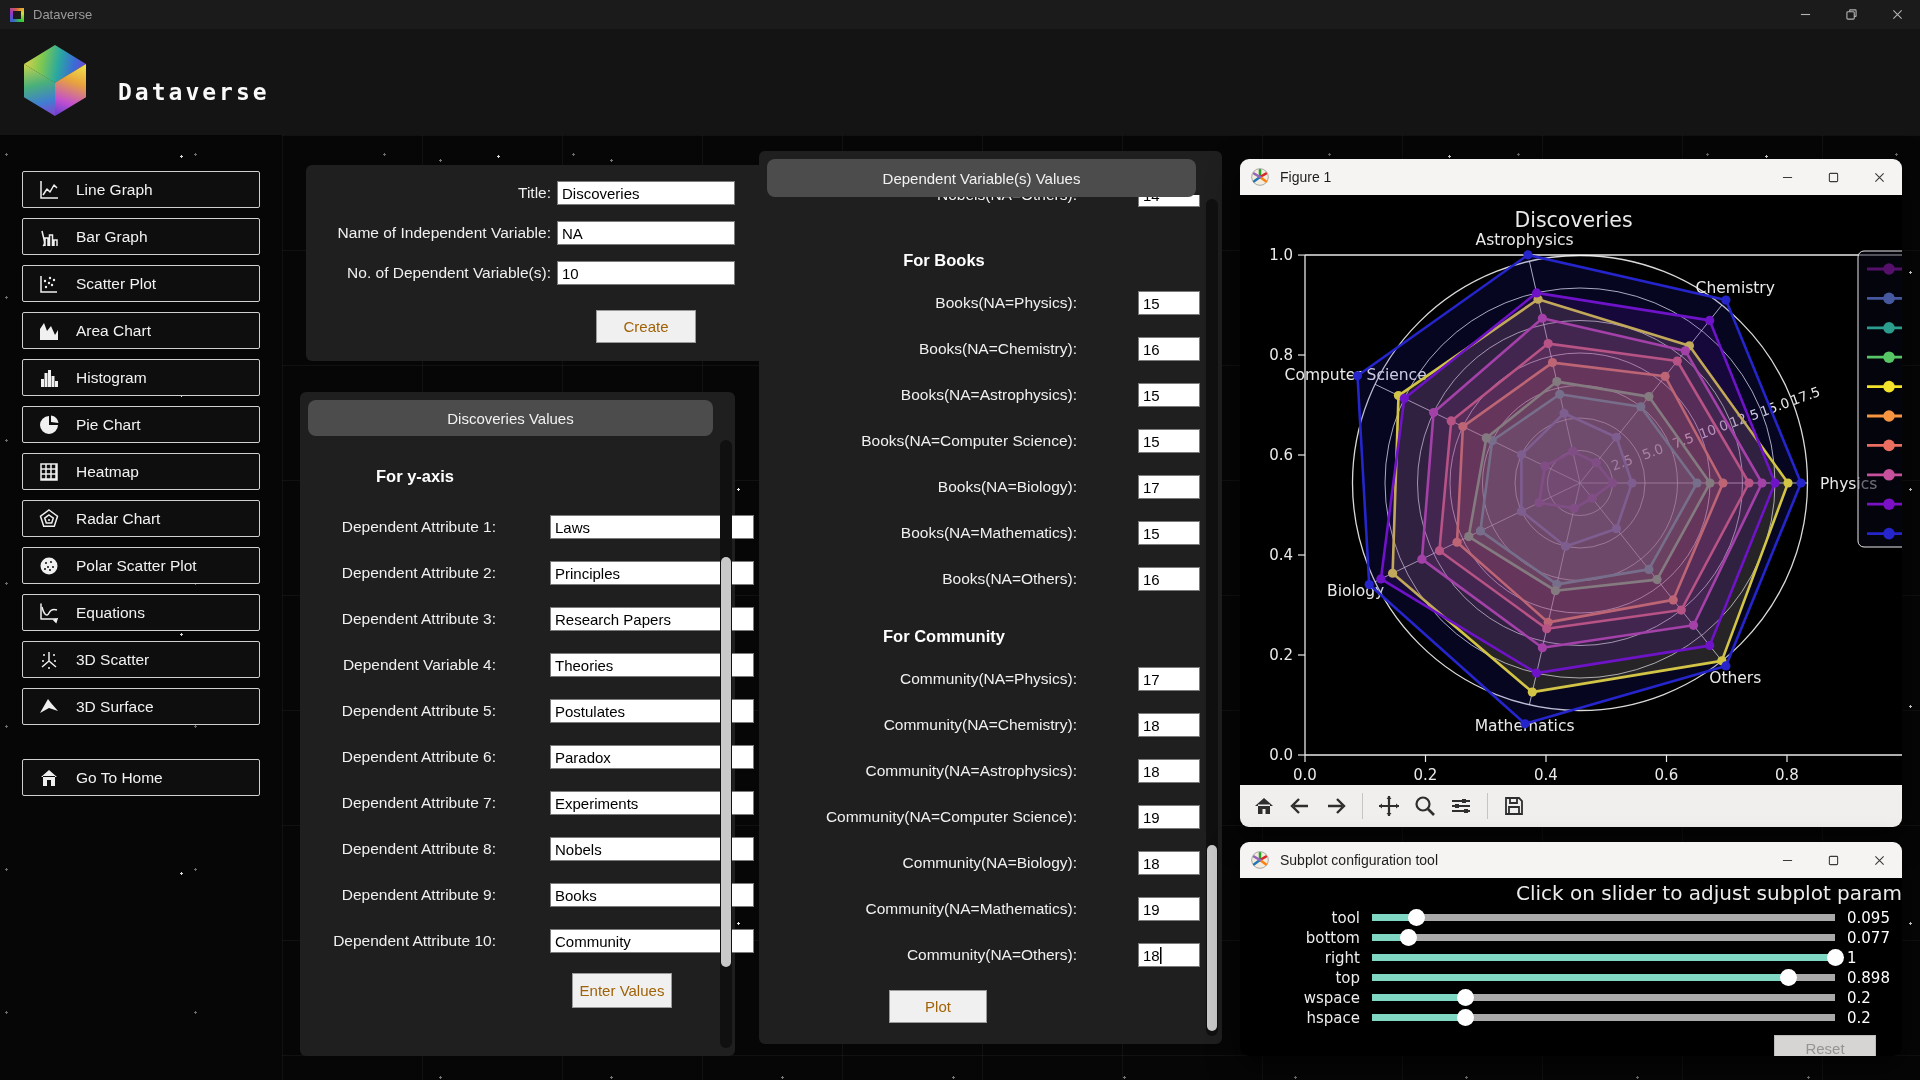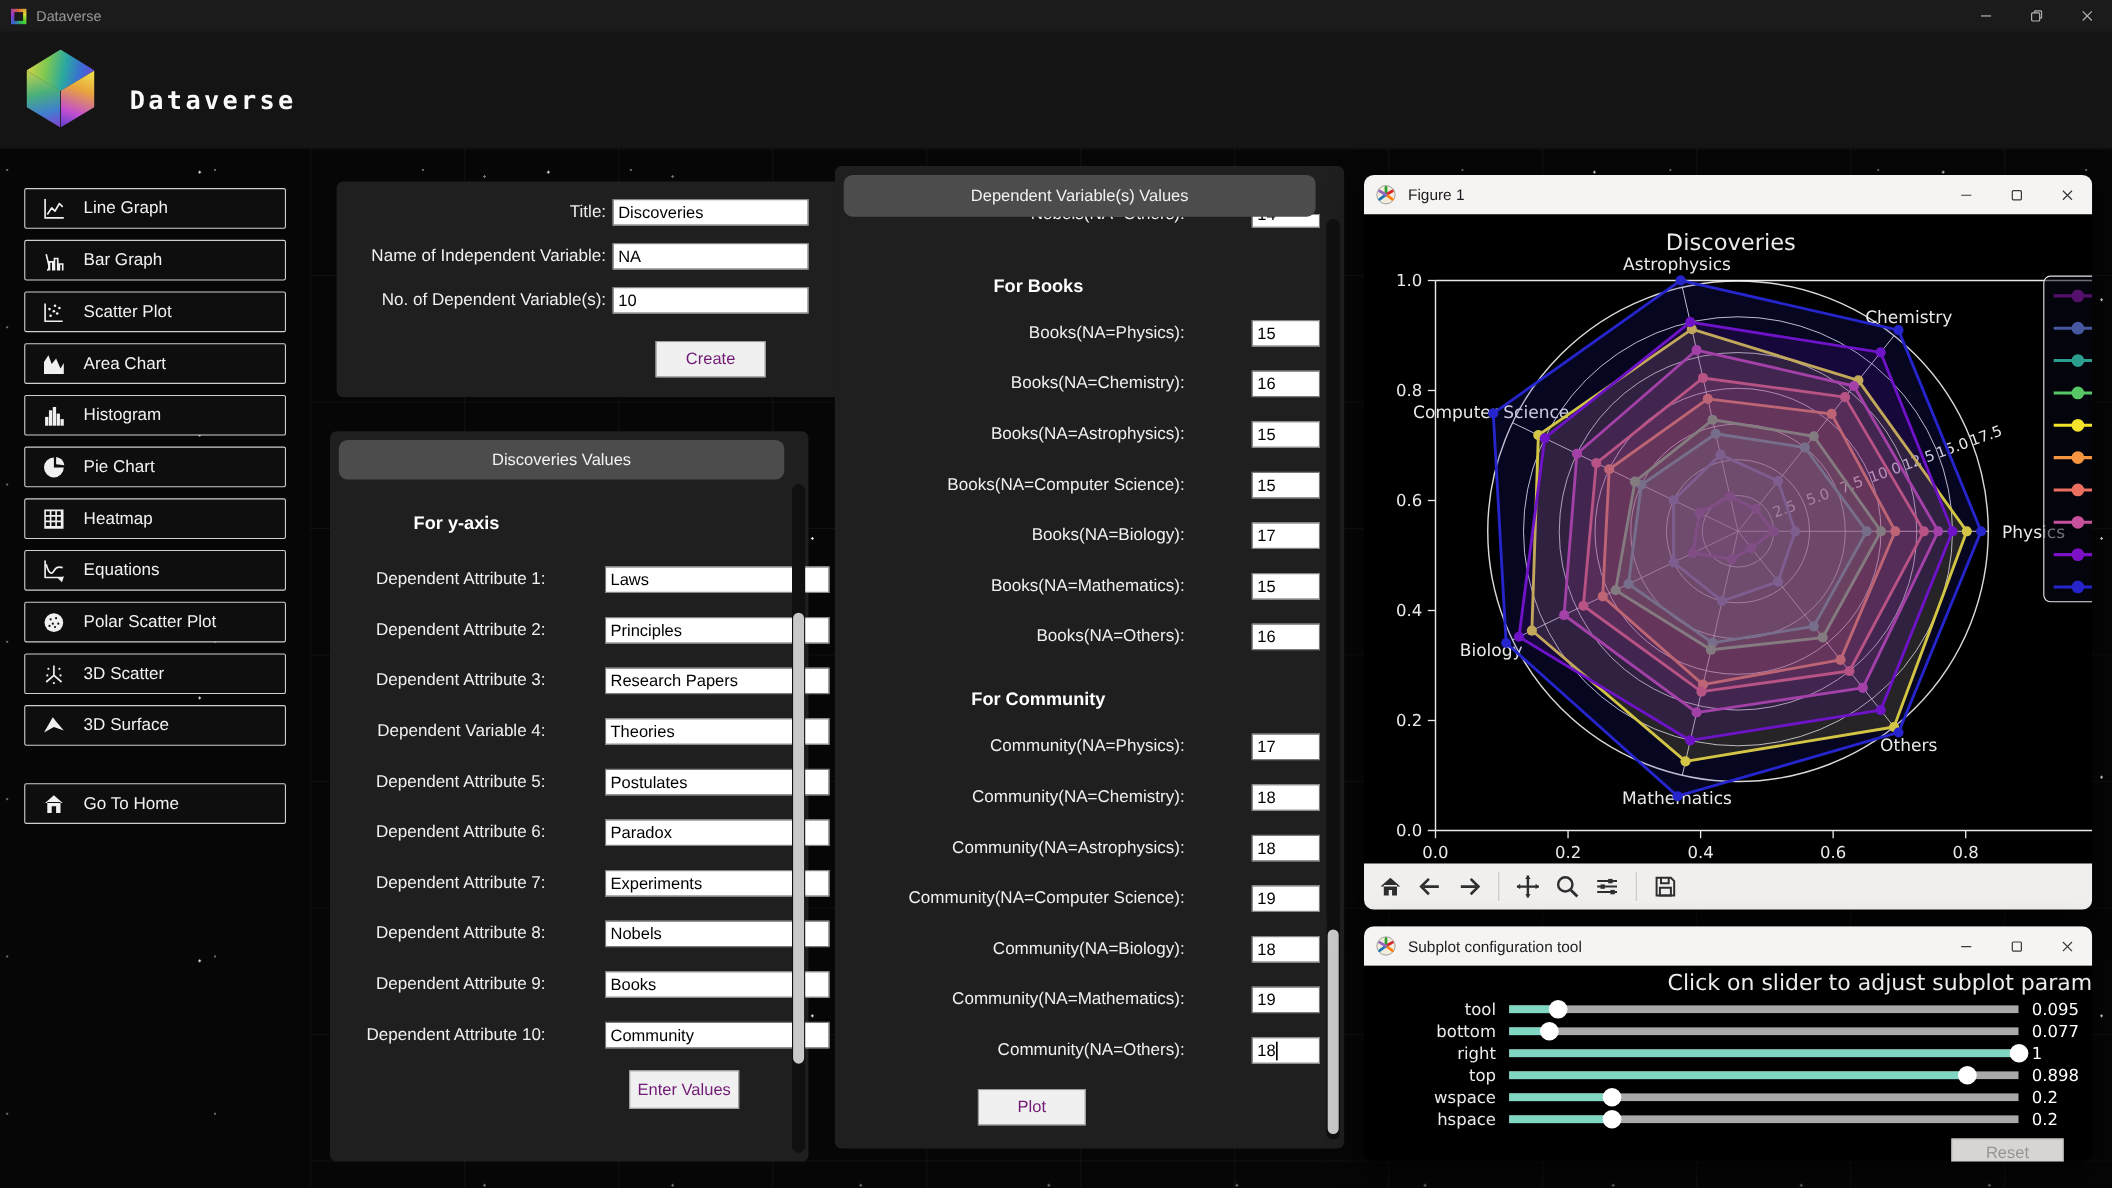--- a/index.html
+++ b/index.html
@@ -43,21 +43,21 @@
       linear-gradient(90deg,rgba(255,255,255,.045) 1px,transparent 1px);
     background-size:293px 217px,171px 131px,140px 115px,140px 115px;
     background-position:17px 29px,73px 91px,0 0,0 0}
   .panel{position:absolute;background:#1f1f1f;border-radius:6px}
   .pill{position:absolute;left:8px;top:8px;height:36px;background:#4c4c4c;border-radius:8px;
     color:#f2f2f2;display:flex;align-items:center;justify-content:center;font-size:15px;z-index:5}
   .frow{display:flex;align-items:center;height:28px}
   .frow label{color:#f0f0f0;font-size:15.5px;text-align:right;white-space:nowrap}
   .frow input{height:24px;background:#fff;border:1px solid #7a7a7a;font:15px "Liberation Sans",sans-serif;
     padding:0 4px;color:#000;box-sizing:border-box}
-  .lightbtn{background:#f0f0f0;border:1px solid #9a9a9a;font-size:15px;color:#701a75;cursor:pointer;
+  .lightbtn{background:#f0f0f0;border:1px solid #9a9a9a;font-size:15px;color:#a16207;cursor:pointer;
     font-family:"Liberation Sans",sans-serif}
   #create-panel{left:24px;top:30px;width:460px;height:196px}
   #create-panel .rows{position:absolute;top:14px;left:0;display:flex;flex-direction:column;gap:12px}
   #create-panel .frow label{width:245px}
   #create-panel .frow input{width:178px;margin-left:6px}
   #create-btn{position:absolute;left:290px;top:145px;width:100px;height:33px}
   #values-panel{left:18px;top:257px;width:435px;height:664px}
   #values-panel .pill{right:22px}
   .sect{color:#fff;font-weight:bold;font-size:16.5px;text-align:center}
   #yaxis-head{position:absolute;top:75px;left:0;width:230px}
@@ -312,29 +312,35 @@
       <span>Pie Chart</span>
     </div>
     <div class="sbtn">
       <svg>
         <use href="#icon-heatmap"></use>
       </svg>
       <span>Heatmap</span>
     </div>
     <div class="sbtn">
       <svg>
+        <use href="#icon-radar-chart"></use>
+      </svg>
+      <span>Radar Chart</span>
+    </div>
+    <div class="sbtn">
+      <svg>
+        <use href="#icon-polar-scatter"></use>
+      </svg>
+      <span>Polar Scatter Plot</span>
+    </div>
+    <div class="sbtn">
+      <svg>
         <use href="#icon-equations"></use>
       </svg>
       <span>Equations</span>
-    </div>
-    <div class="sbtn">
-      <svg>
-        <use href="#icon-polar-scatter"></use>
-      </svg>
-      <span>Polar Scatter Plot</span>
     </div>
     <div class="sbtn">
       <svg>
         <use href="#icon-scatter-3d"></use>
       </svg>
       <span>3D Scatter</span>
     </div>
     <div class="sbtn">
       <svg>
         <use href="#icon-surface-3d"></use>

